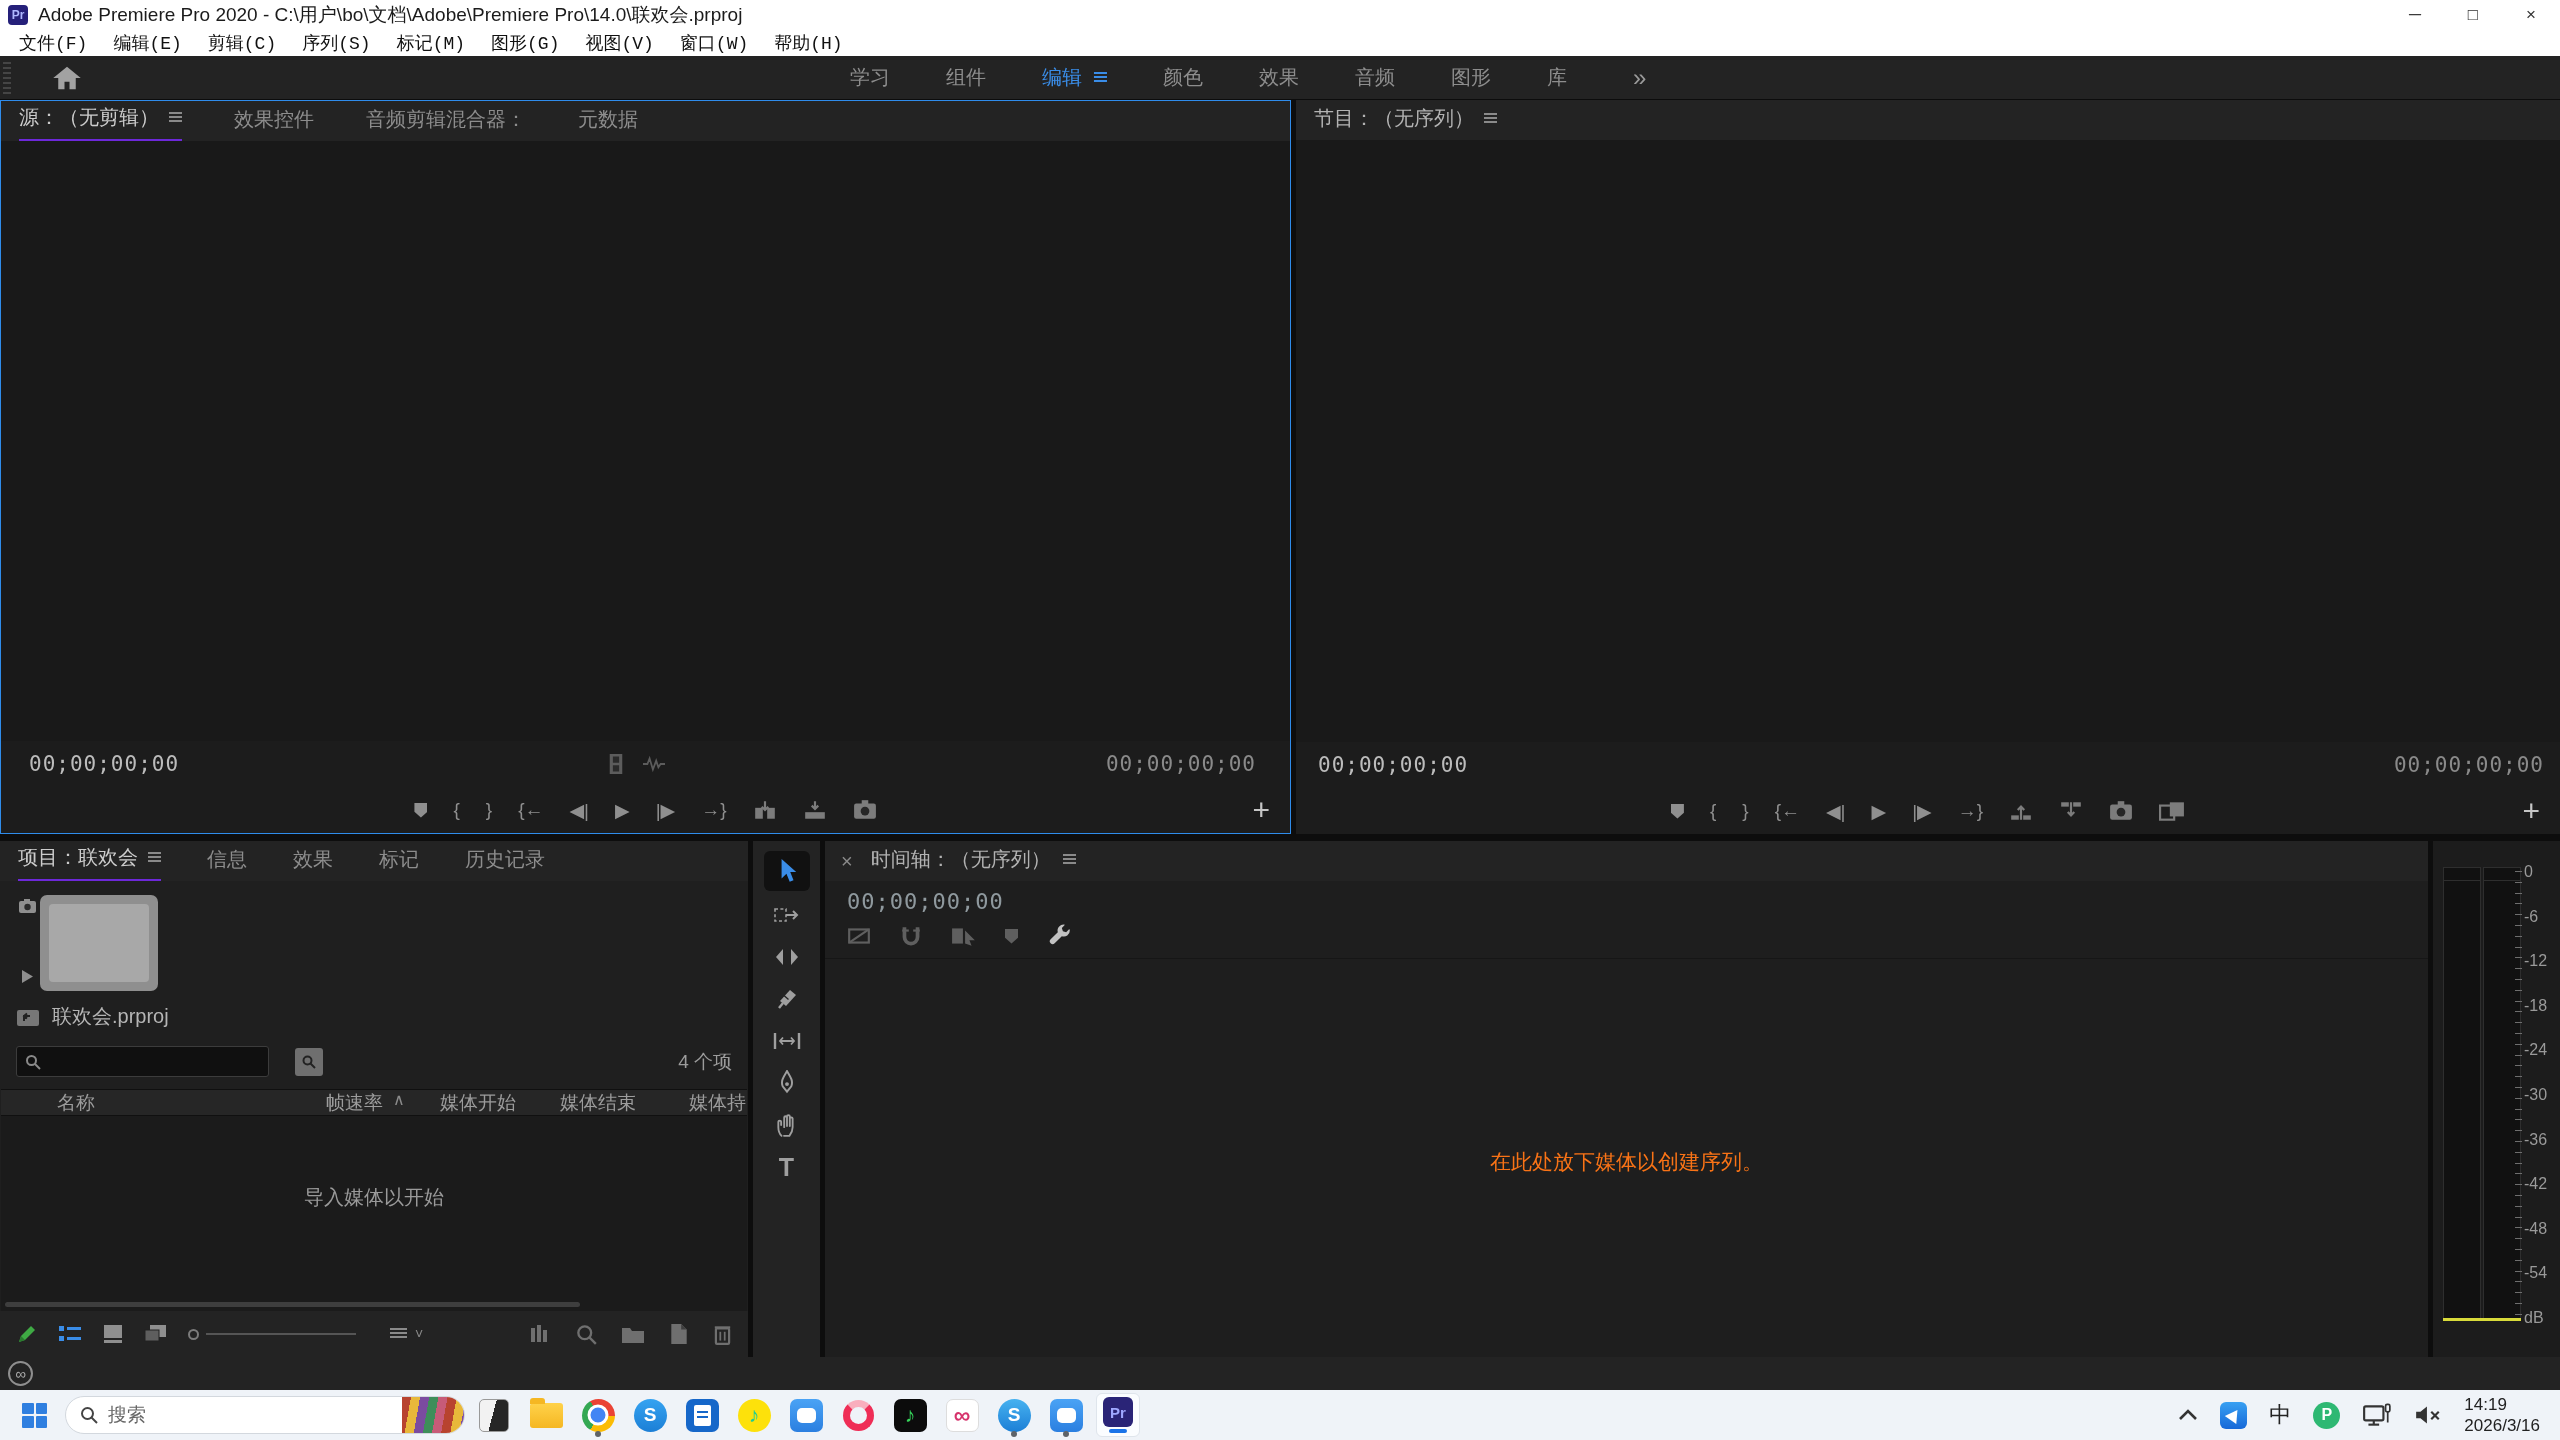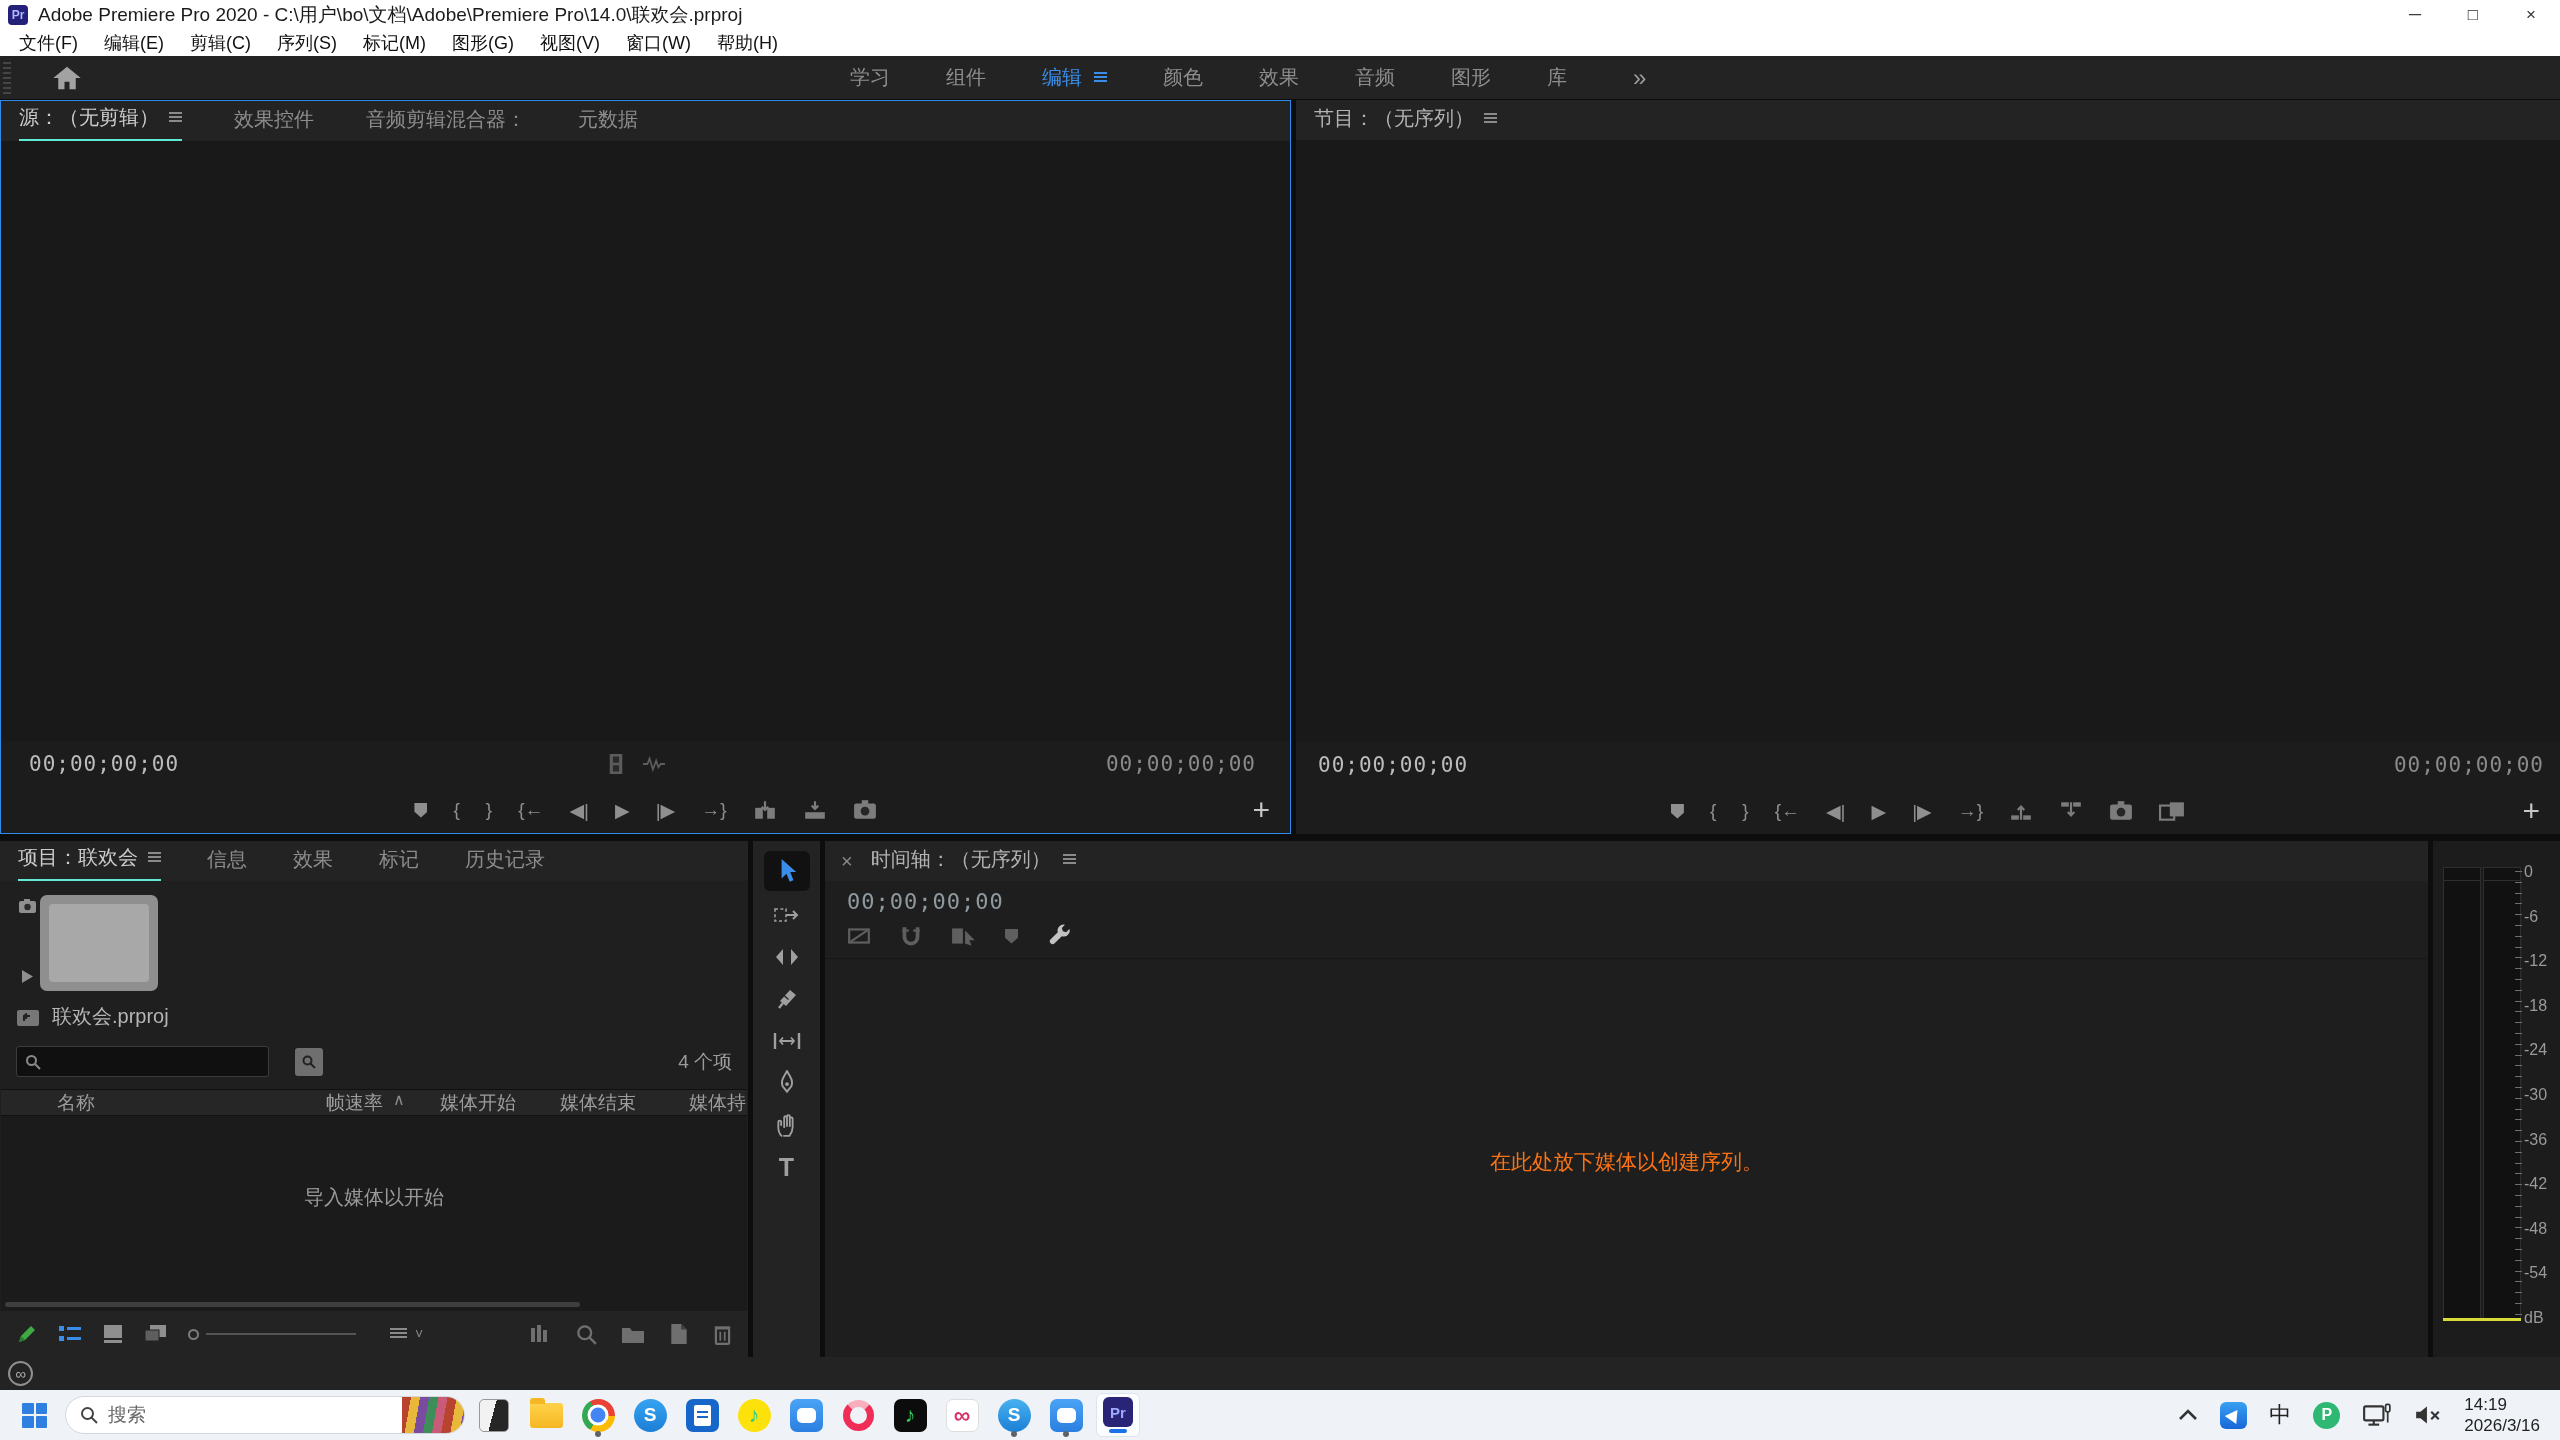--- a/index.html
+++ b/index.html
@@ -9,21 +9,21 @@
   
   .titlebar { height:30px; background:#ffffff; display:flex; align-items:center; padding-left:8px; }
   .pr-badge { width:20px; height:20px; border-radius:4px; background:#25207a; color:#aeb7ff;
     font-size:12px; font-weight:bold; display:flex; align-items:center; justify-content:center; margin-right:10px; }
   .titlebar-text { font-size:19px; color:#1b1b1b; }
   .win-controls { margin-left:auto; display:flex; height:100%; }
   .win-btn { width:58px; height:100%; display:flex; align-items:center; justify-content:center;
     color:#333; font-size:17px; }
 
   
-  .menubar { height:26px; background:#ffffff; display:flex; align-items:center; padding-left:6px; }
+  .menubar { height:26px; background:#ffffff; display:flex; align-items:center; padding-left:6px;font-family:Liberation Mono, monospace; }
   .menu-item { font-size:18px; color:#111; padding:0 13px; }
 
   
   .workspace-bar { height:44px; background:#232323; display:flex; align-items:center; position:relative;
     border-bottom:1px solid #0c0c0c;gap:32px; }
   .drag-dots { width:8px; height:32px; margin-left:3px;
     background:repeating-linear-gradient(#454545 0 2px, transparent 2px 5px); }
   .home-btn { width:48px; display:flex; justify-content:center; }
   .ws-tabs { position:absolute; left:50%; transform:translateX(-54%); display:flex; align-items:center; gap:56px; }
   .ws-tab { font-size:20px; color:#8d8d8d; display:flex; align-items:center; gap:12px; }
@@ -38,21 +38,21 @@
   .panel { position:absolute; background:#1c1c1c; display:flex; flex-direction:column; }
   #source-panel  { left:0; top:0; width:1291px; height:734px; border:1px solid #2f8ceb; }
   #program-panel { left:1296px; top:0; width:1264px; height:734px; }
   #project-panel { left:0; top:741px; width:748px; height:516px; }
   #tools-panel   { left:753px; top:741px; width:67px; height:516px; background:#232323; }
   #timeline-panel{ left:825px; top:741px; width:1603px; height:516px; background:#1e1e1e; }
   #meters-panel  { left:2433px; top:741px; width:127px; height:516px; background:#1c1c1c; }
 
   .panel-tabs { height:40px; background:#232323; display:flex; align-items:flex-end; padding:0 0 0 18px; gap:52px; flex:none; }
   .ptab { font-size:20px; color:#8d8d8d; padding-bottom:8px; display:flex; align-items:center; gap:10px; }
-  .ptab.active { color:#cccccc; border-bottom:2px solid #5eead4; }
+  .ptab.active { color:#cccccc; border-bottom:2px solid #6d28d9; }
 
   .viewer { flex:1; background:#191919; }
   .monitor-info { height:46px; display:flex; align-items:center; flex:none; }
   .tc { font-family:"DejaVu Sans Mono","Liberation Mono",monospace; font-size:21px; letter-spacing:1px; }
   .tc.left { color:#bcbcbc; margin-left:28px; }
   .tc.right { color:#8a8a8a; margin-left:auto; margin-right:34px; }
   .mid-icons { position:absolute; left:47%; display:flex; gap:18px; align-items:center; }
 
   .transport { height:46px; position:relative; display:flex; align-items:center; justify-content:center; gap:26px; flex:none; }
   .tg { color:#8f8f8f; font-size:19px; }

